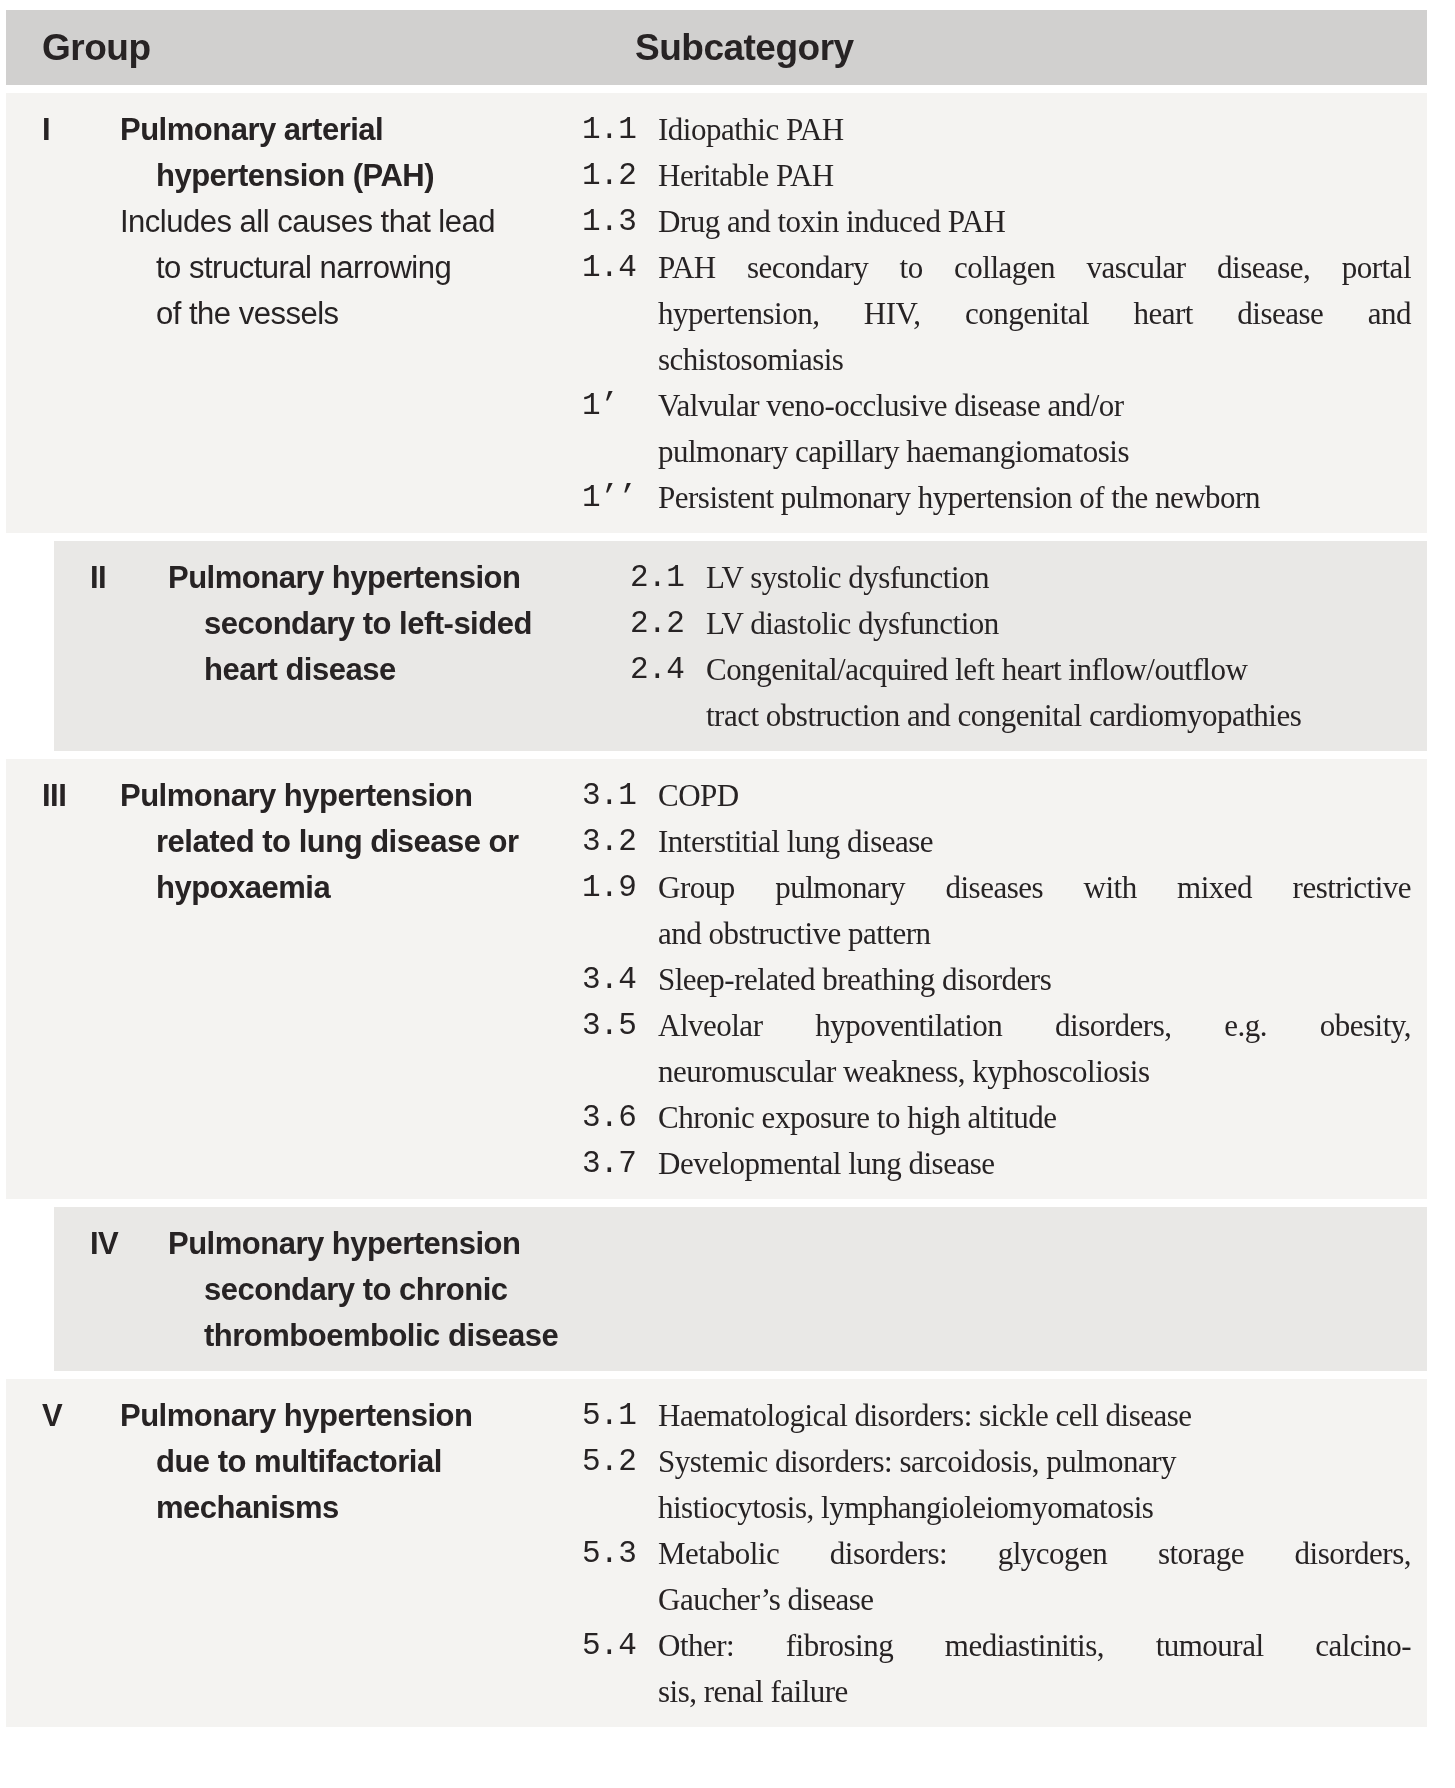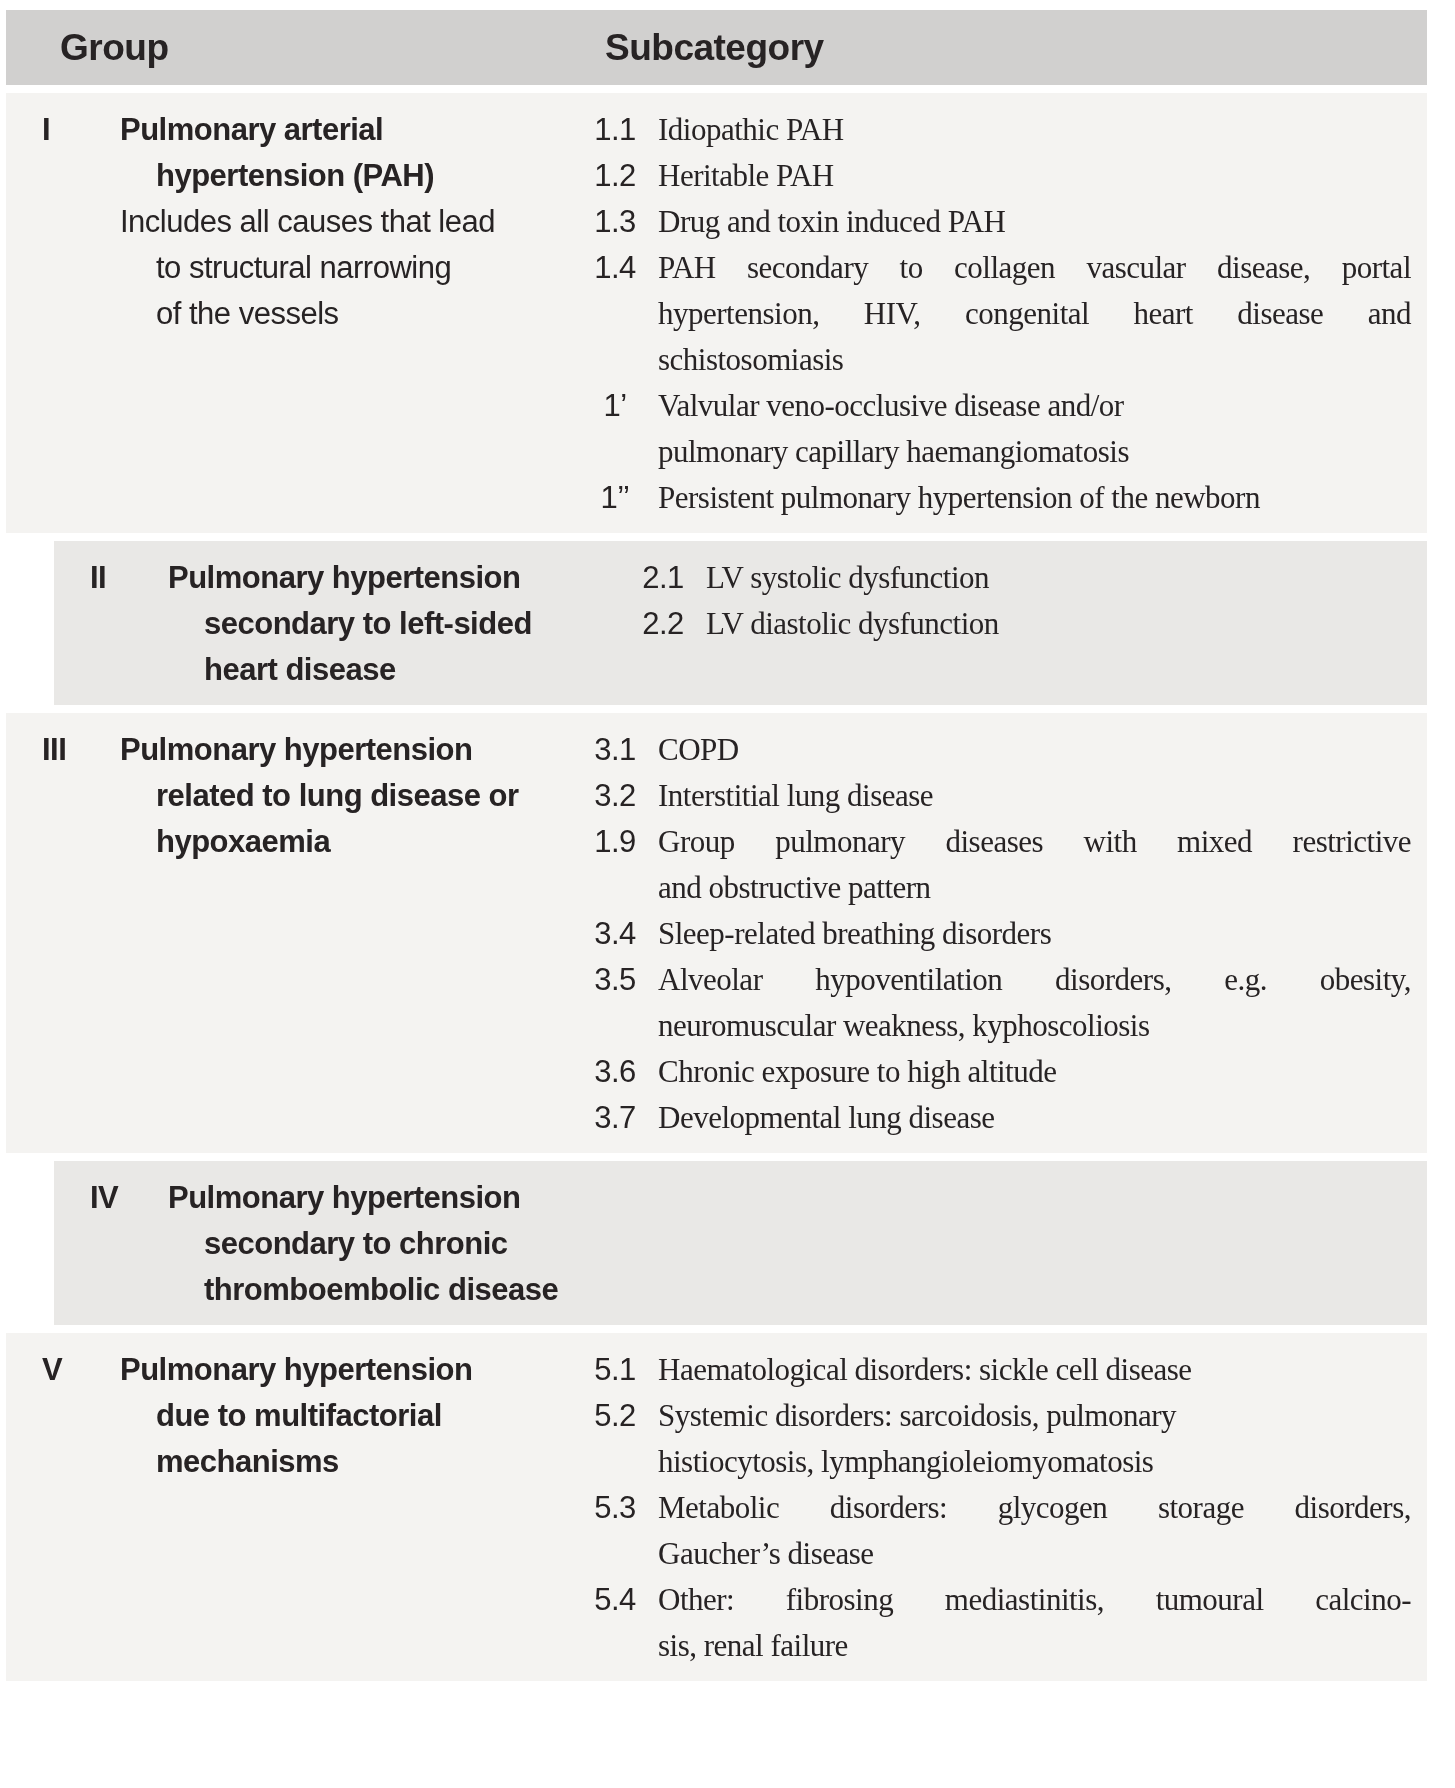--- a/index.html
+++ b/index.html
@@ -9,38 +9,38 @@
   html,body{margin:0;padding:0;}
   body{
     width:1455px;height:1788px;overflow:hidden;background:var(--page);
     font-family:"Liberation Sans","DejaVu Sans",sans-serif;color:var(--text);
     -webkit-font-smoothing:antialiased;
   }
   .page{padding:10px 28px 8px 6px;letter-spacing:-0.5px;}
   .rows{display:flex;flex-direction:column;gap:8px;}
   .header{
     display:flex;align-items:center;height:75px;background:var(--header-bg);
-    font-weight:700;font-size:37px;padding-left:54px;padding-right:16px;box-sizing:border-box;
+    font-weight:700;font-size:37px;padding-left:36px;padding-right:16px;box-sizing:border-box;gap:48px;
   }
   .header .h-group{width:545px;flex:none;}
   .band{
     display:grid;grid-template-columns:78px 462px 1fr;
     padding:14px 16px 12px 36px;box-sizing:border-box;
     font-size:31px;line-height:46px;
   }
   .band.light{background:var(--band-light);}
   .band.gray{background:var(--band-gray);margin-left:48px;}
   .numeral{font-weight:700;}
   .descr .line{white-space:nowrap;}
   .title-line{font-weight:700;}
   .note-line{font-weight:400;}
   .line.ind{padding-left:36px;}
   .items{display:flex;flex-direction:column;}
   .item{display:flex;align-items:flex-start;}
-  .num{flex:0 0 66px;text-align:center;white-space:nowrap;}
+  .num{flex:0 0 66px;text-align:left;white-space:nowrap;font-family:Liberation Mono, monospace;}
   .txt{flex:1;padding-left:10px;min-width:0;font-family:Liberation Serif, serif;}
   .txt .tline{white-space:nowrap;}
   .txt .tline.fill{white-space:normal;text-align:justify;text-align-last:justify;}
 </style>
 </head>
 <body>
 
 <div class="page">
   <div class="rows">
     <div class="header">
@@ -112,20 +112,27 @@
               <div class="txt">
                 <div class="tline">LV systolic dysfunction</div>
               </div>
             </div>
             <div class="item">
               <div class="num">2.2</div>
               <div class="txt">
                 <div class="tline">LV diastolic dysfunction</div>
               </div>
             </div>
+            <div class="item">
+              <div class="num">2.4</div>
+              <div class="txt">
+                <div class="tline">Congenital/acquired left heart inflow/outflow</div>
+                <div class="tline">tract obstruction and congenital cardiomyopathies</div>
+              </div>
+            </div>
           </div>
         </div>
         <div class="band light">
           <div class="numeral">III</div>
           <div class="descr">
             <div class="line title-line">Pulmonary hypertension</div>
             <div class="line title-line ind">related to lung disease or</div>
             <div class="line title-line ind">hypoxaemia</div>
           </div>
           <div class="items">

